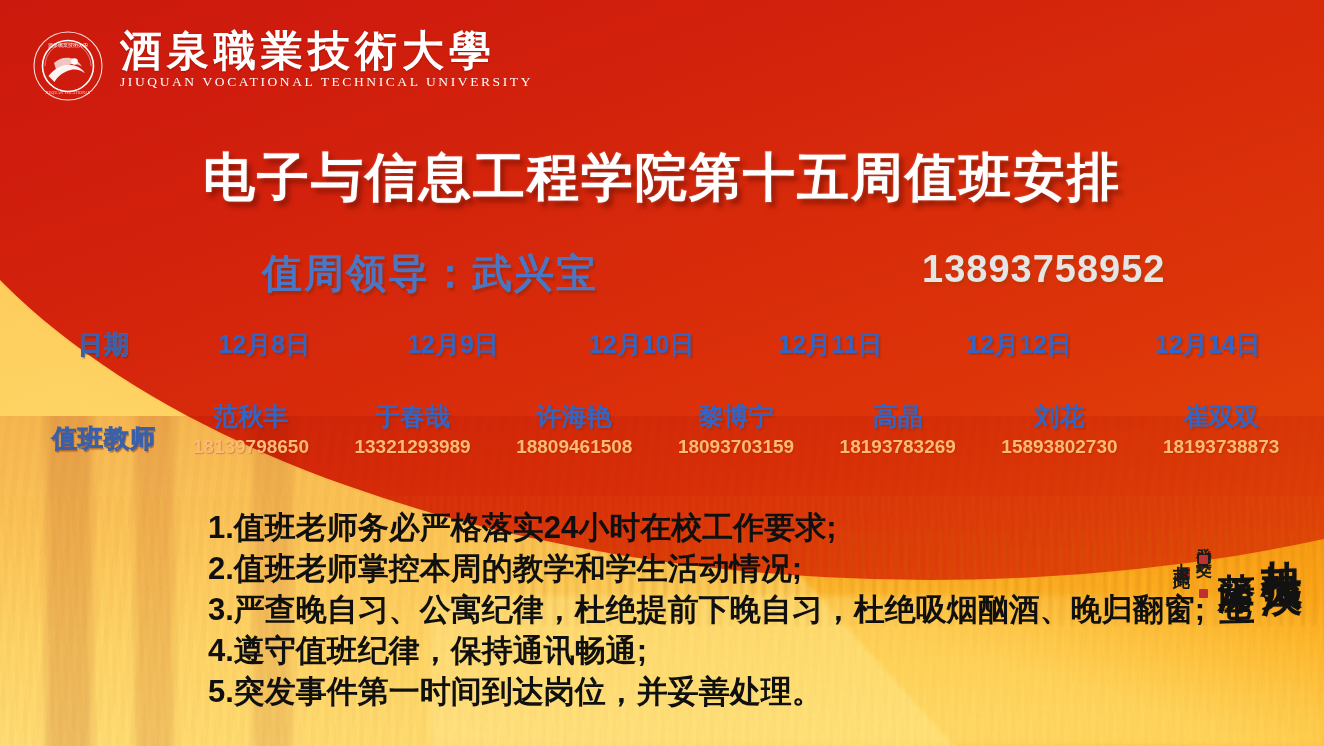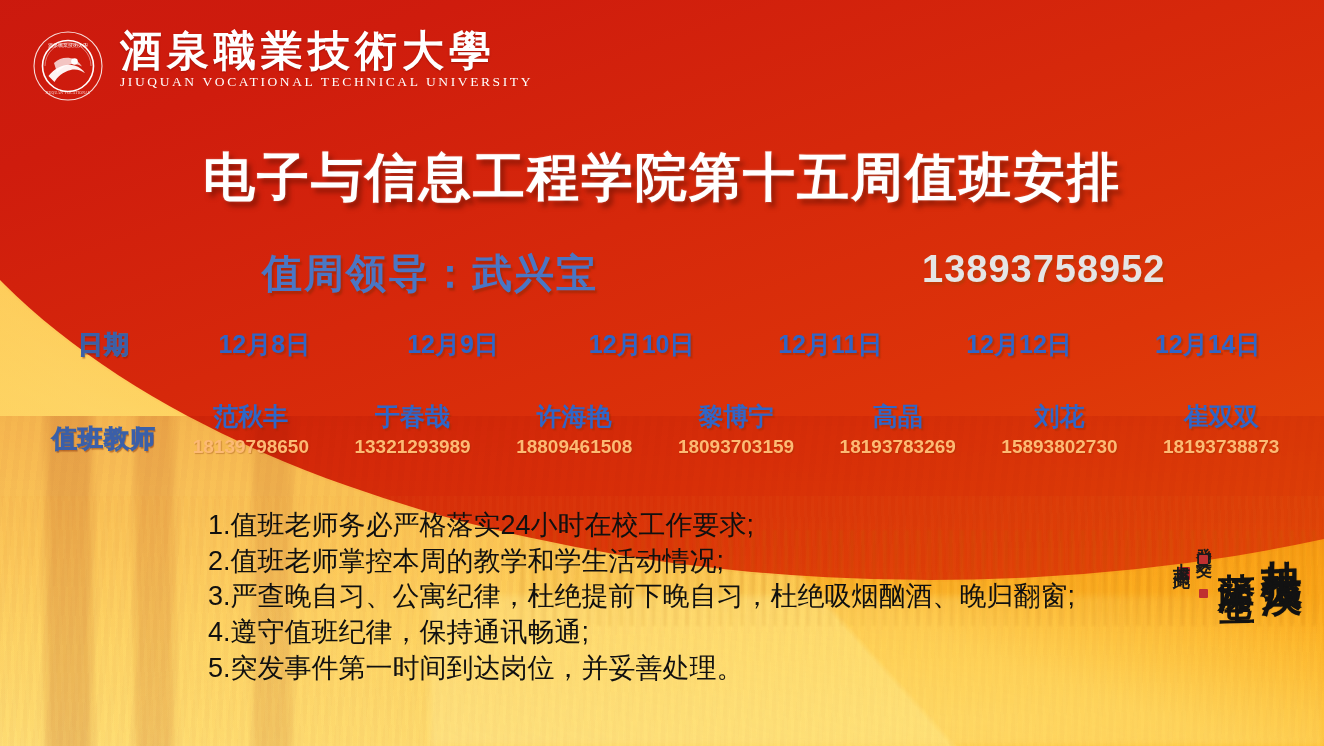--- a/index.html
+++ b/index.html
@@ -161,21 +161,21 @@
 
   
   .req-title{
     position:absolute;left:72px;top:494px;
     font-size:26px;font-weight:bold;color:#ffe800;white-space:nowrap;
     -webkit-text-stroke:1px #5a2300;
     text-shadow:2px 2px 2px rgba(110,25,0,.5);
   }
   .req-list{position:absolute;left:208px;top:508px;}
   .req-item{
-    font-size:27px;font-weight:normal;color:#101010;white-space:nowrap;
+    font-size:31px;font-weight:bold;color:#101010;white-space:nowrap;
     line-height:1.32;letter-spacing:0px;
   }
 
   
   .calligraphy{
     position:absolute;right:22px;bottom:44px;
     display:flex;align-items:flex-start;gap:6px;
     height:175px;
   }
   .calli-col{

